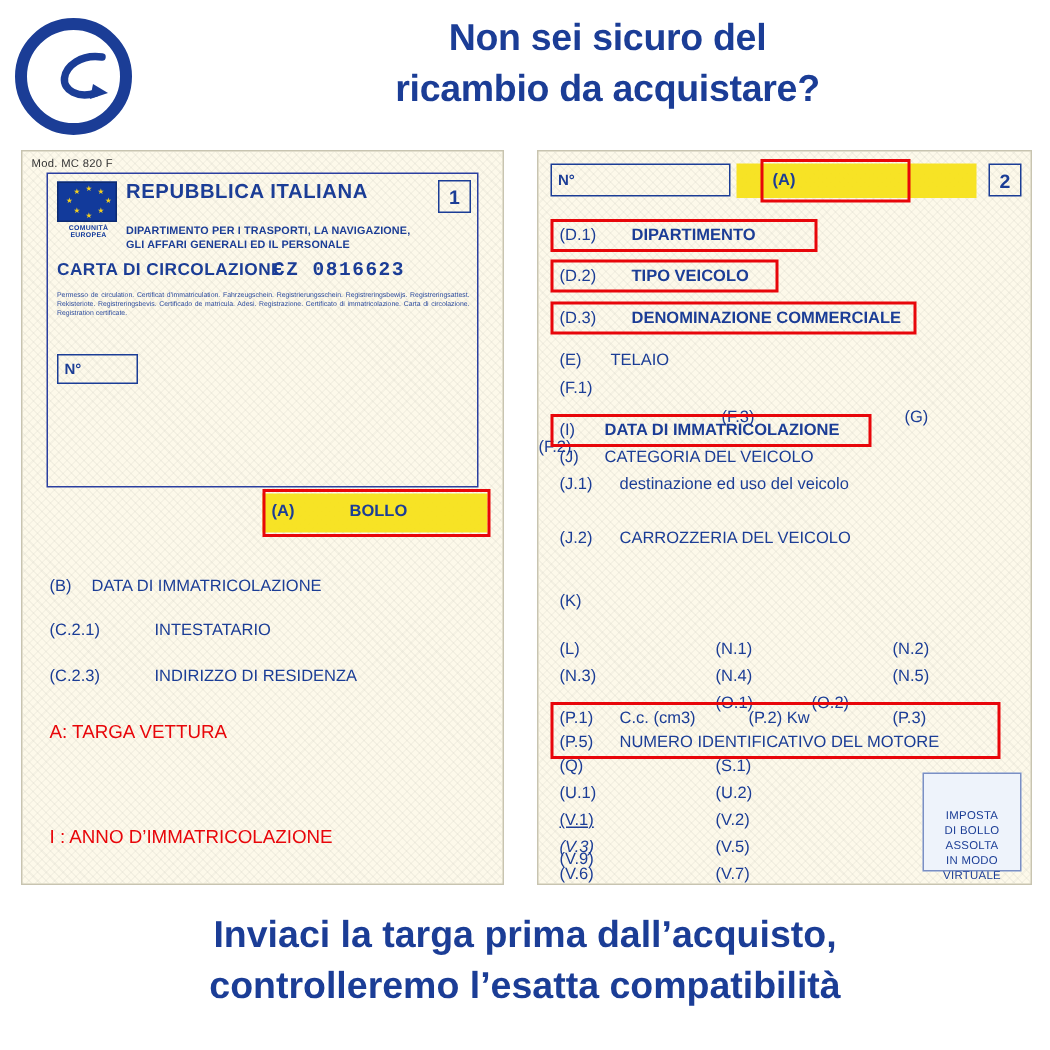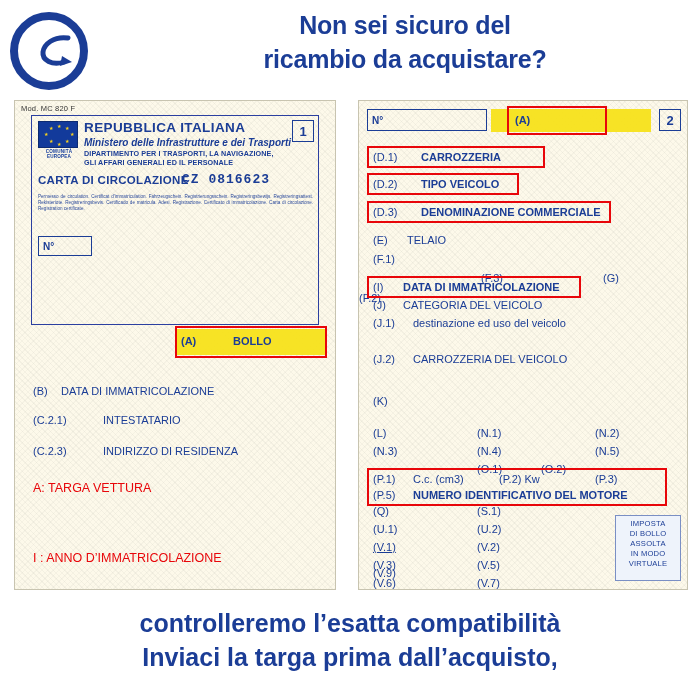--- a/index.html
+++ b/index.html
@@ -149,21 +149,21 @@
   }
   .r-corner {
     position:absolute; right:6px; top:8px; width:22px; height:22px;
     border:1px solid #1b3d96; color:#1b3d96; font-weight:bold; font-size:13px;
     display:flex; align-items:center; justify-content:center;
   }
   .stamp-box {
     position:absolute; right:6px; bottom:8px; width:66px; height:66px;
     border:1px solid #7a8fc4; background:#eef3fb;
     color:#1b3d96; font-size:7.6px; line-height:10px;
-    text-align:center; padding-top:3px; letter-spacing:.2px;
+    text-align:center; padding-top:23px; letter-spacing:.2px;
   }
 </style>
 </head>
 <body>
 
 <div class="header">
   <div class="logo">
     <svg width="78" height="78" viewBox="0 0 78 78">
       <circle cx="39" cy="39" r="35" fill="none" stroke="#1b3d96" stroke-width="8"></circle>
       <path d="M62 20 L62 58 L44 58 A20 20 0 0 1 44 20 Z" fill="#ffffff"></path>
@@ -190,21 +190,20 @@
         <span class="star" style="left:26px;top:17px;">★</span>
         <span class="star" style="left:18px;top:20px;">★</span>
         <span class="star" style="left:10px;top:17px;">★</span>
         <span class="star" style="left:5px;top:10px;">★</span>
         <span class="star" style="left:10px;top:4px;">★</span>
       </div>
       <div class="eu-label">COMUNITÀ EUROPEA</div>
     </div>
 
     <div class="rep-title">REPUBBLICA ITALIANA</div>
-    <div class="rep-sub1">Ministero delle Infrastrutture e dei Trasporti</div>
     <div class="rep-sub2" style="white-space:pre-line;">DIPARTIMENTO PER I TRASPORTI, LA NAVIGAZIONE,
 GLI AFFARI GENERALI ED IL PERSONALE</div>
     <div class="corner-box">1</div>
 
     <div class="cdc-title">CARTA DI CIRCOLAZIONE</div>
     <div class="cdc-number">CZ 0816623</div>
     <div class="microtext">Permesso de circulation. Certificat d'immatriculation. Fahrzeugschein. Registrierungsschein. Registreringsbewijs. Registreringsattest. Rekisteriote. Registreringsbevis. Certificado de matricula. Adesi. Registrazione. Certificato di immatricolazione. Carta di circolazione. Registration certificate.</div>
 
     <div class="n-box">N°</div>
   </div>
@@ -231,21 +230,21 @@
 
 <div class="doc" id="doc-right">
 
   <div class="r-nbox">N°</div>
   <div class="yellowband" style="left:132px; top:8px; width:160px; height:23px;"></div>
   <div class="label" style="left:156px; top:13px; font-weight:bold;">(A)</div>
   <div class="r-corner">2</div>
   <div class="redbox" style="left:148px; top:5px; width:100px; height:29px;"></div>
 
   <div class="label" style="left:14px; top:50px;">(D.1)</div>
-  <div class="label" style="left:62px; top:50px; font-weight:bold;">CARROZZERIA</div>
+  <div class="label" style="left:62px; top:50px; font-weight:bold;">DIPARTIMENTO</div>
   <div class="redbox" style="left:8px; top:45px; width:178px; height:22px;"></div>
 
   <div class="label" style="left:14px; top:77px;">(D.2)</div>
   <div class="label" style="left:62px; top:77px; font-weight:bold;">TIPO VEICOLO</div>
   <div class="redbox" style="left:8px; top:72px; width:152px; height:22px;"></div>
 
   <div class="label" style="left:14px; top:105px;">(D.3)</div>
   <div class="label" style="left:62px; top:105px; font-weight:bold;">DENOMINAZIONE COMMERCIALE</div>
   <div class="redbox" style="left:8px; top:100px; width:244px; height:22px;"></div>
 
@@ -283,33 +282,33 @@
 
   <div class="label" style="left:118px; top:362px;">(O.1)</div>
   <div class="label" style="left:182px; top:362px;">(O.2)</div>
 
   <div class="label" style="left:14px; top:372px;">(P.1)</div>
   <div class="label" style="left:54px; top:372px;">C.c. (cm3)</div>
   <div class="label" style="left:140px; top:372px;">(P.2) Kw</div>
   <div class="label" style="left:236px; top:372px;">(P.3)</div>
 
   <div class="label" style="left:14px; top:388px;">(P.5)</div>
-  <div class="label" style="left:54px; top:388px; font-weight:bold;">NUMERO IDENTIFICATIVO DEL MOTORE</div>
+  <div class="label" style="left:54px; top:388px; font-weight:normal;">NUMERO IDENTIFICATIVO DEL MOTORE</div>
   <div class="redbox" style="left:8px; top:367px; width:300px; height:38px;"></div>
 
   <div class="label" style="left:14px; top:404px;">(Q)</div>
   <div class="label" style="left:118px; top:404px;">(S.1)</div>
 
   <div class="label" style="left:14px; top:422px;">(U.1)</div>
   <div class="label" style="left:118px; top:422px;">(U.2)</div>
 
   <div class="label" style="left:14px; top:440px;text-decoration:underline;">(V.1)</div>
   <div class="label" style="left:118px; top:440px;">(V.2)</div>
 
-  <div class="label" style="left:14px; top:458px;">(V.3)</div>
+  <div class="label" style="left:14px; top:458px;font-style:italic;">(V.3)</div>
   <div class="label" style="left:118px; top:458px;">(V.5)</div>
 
   <div class="label" style="left:14px; top:476px;">(V.6)</div>
   <div class="label" style="left:118px; top:476px;">(V.7)</div>
 
   <div class="label" style="left:14px; top:464px; top:464px;"></div>
 
   <div class="label" style="left:14px; top:466px; visibility:visible; top:466px;"></div>
 
   <div class="label" style="left:14px; top:466px;"></div>
@@ -317,15 +316,15 @@
   <div class="label" id="v9" style="left:14px; top:466px;">(V.9)</div>
 
   <div class="stamp-box" style="white-space:pre-line;">IMPOSTA
 DI BOLLO
 ASSOLTA
 IN MODO
 VIRTUALE</div>
 </div>
 
 <div class="footer">
+  <div>Inviaci la targa prima dall’acquisto,</div>
   <div>controlleremo l’esatta compatibilità</div>
-  <div>Inviaci la targa prima dall’acquisto,</div>
 </div>
 
 </body></html>

